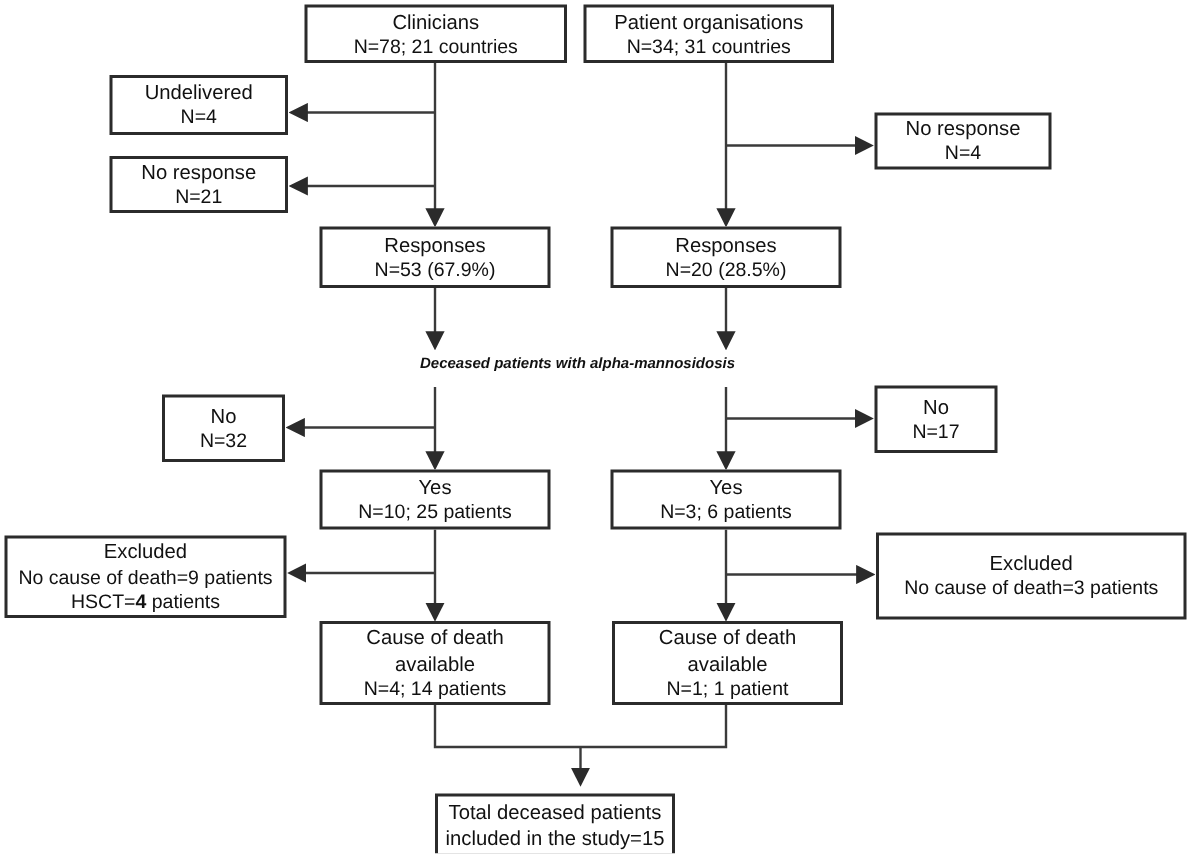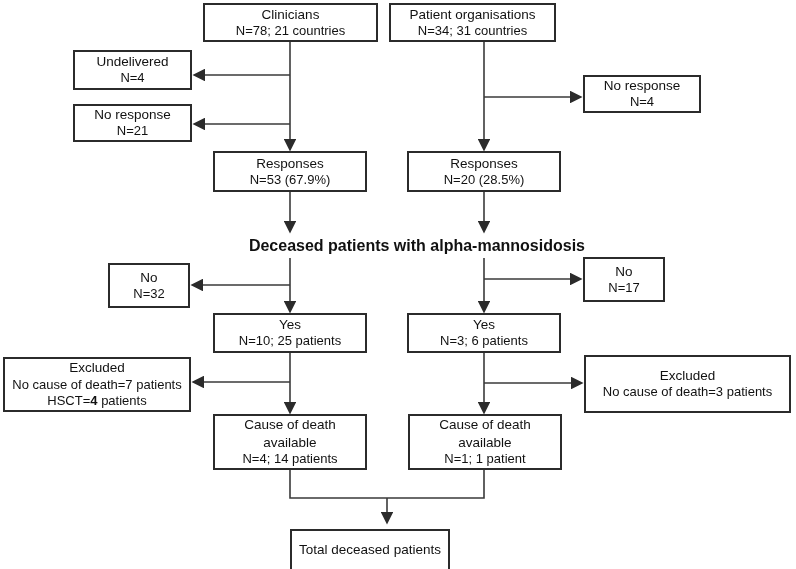--- a/index.html
+++ b/index.html
@@ -25,22 +25,23 @@
     text-align: center;
     font-size: 13px;
     line-height: 1.28;
     padding: 1px 2px;
   }
   .t { font-weight: normal; font-size: 13.5px; }
   .b { font-weight: bold; }
   .lbl {
     position: absolute;
     font-weight: bold;
-    font-size: 16px;
-    text-align: right;
+    font-size: 10px;
+    text-align: center;
+    font-style: italic;
   }
 </style>
 </head>
 <body>
 
 <div class="canvas" style="--bg: #ffffff; --border: #2b2b2b; --text: #111111;">
 
   <svg class="wires" width="796" height="569" viewBox="0 0 796 569" aria-hidden="true">
     <defs>
       <marker id="ah" viewBox="0 0 10 10" refX="8" refY="5" markerWidth="8" markerHeight="8" orient="auto">
@@ -126,21 +127,21 @@
     <div>N=10; 25 patients</div>
   </div>
 
   <div class="box" style="left:407px;top:313px;width:154px;height:40px">
     <div class="t">Yes</div>
     <div>N=3; 6 patients</div>
   </div>
 
   <div class="box" style="left:3px;top:357px;width:188px;height:55px">
     <div class="t">Excluded</div>
-    <div>No cause of death=7 patients</div>
+    <div>No cause of death=9 patients</div>
     <div>
       <span>HSCT=</span><span class="b">4</span><span> patients</span>
     </div>
   </div>
 
   <div class="box" style="left:584px;top:355px;width:207px;height:58px">
     <div class="t">Excluded</div>
     <div>No cause of death=3 patients</div>
   </div>
 
@@ -149,15 +150,16 @@
     <div>N=4; 14 patients</div>
   </div>
 
   <div class="box" style="left:408px;top:414px;width:154px;height:56px">
     <div class="t">Cause of death available</div>
     <div>N=1; 1 patient</div>
   </div>
 
   <div class="box" style="left:290px;top:529px;width:160px;height:42px">
     <div class="t">Total deceased patients</div>
+    <div class="t">included in the study=15</div>
   </div>
 
 </div>
 
 </body></html>

